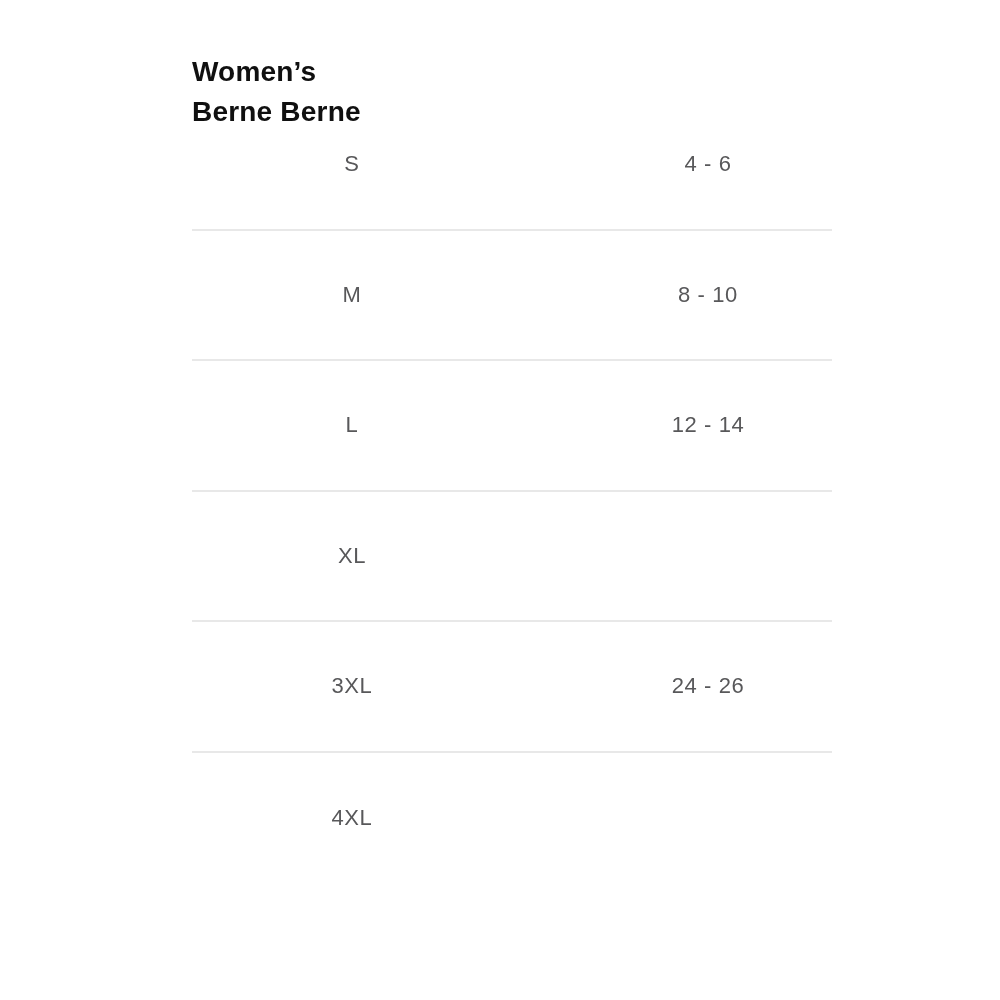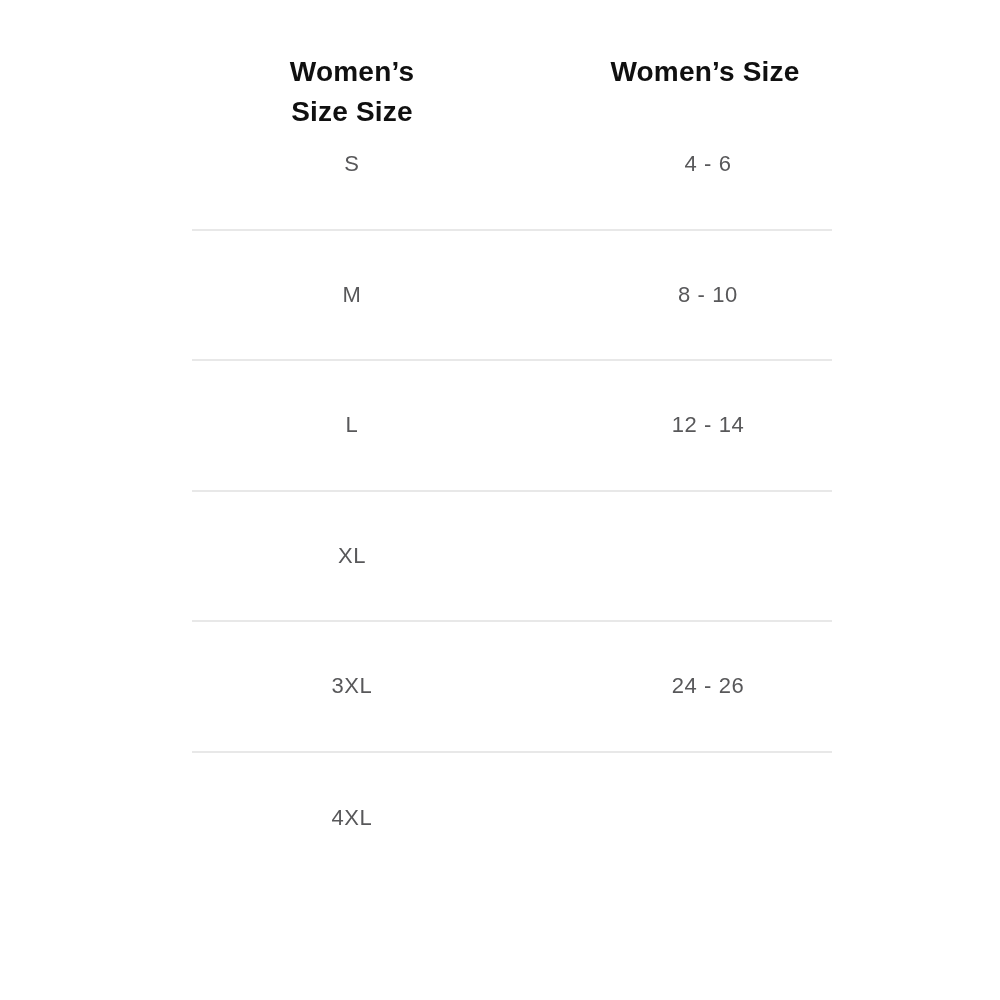--- a/index.html
+++ b/index.html
@@ -17,21 +17,21 @@
   }
   .header-row {
     position: absolute;
     top: 52px;
     left: 192px;
     width: 640px;
     display: flex;
   }
   .header-cell {
     width: 50%;
-    text-align: center;
+    text-align: left;
     font-size: 28px;
     font-weight: 700;
     line-height: 40px;
     color: #101010;
     letter-spacing: 0.2px;
   }
   .header-cell.col2 {
     transform: translateX(33px);
   }
   .header-line {
@@ -66,24 +66,23 @@
   }
 </style>
 </head>
 <body>
 
 <div class="page">
 
   <div class="header-row">
     <div class="header-cell col1">
       <span class="header-line">Women’s</span>
-      <span class="header-line">Size Size</span>
+      <span class="header-line">Berne Berne</span>
     </div>
     <div class="header-cell col2">
-      <span class="header-line">Women’s Size</span>
     </div>
   </div>
 
   <div class="rows">
     <div class="row">
       <div class="cell col1">S</div>
       <div class="cell col2">4 - 6</div>
     </div>
     <div class="row">
       <div class="cell col1">M</div>

